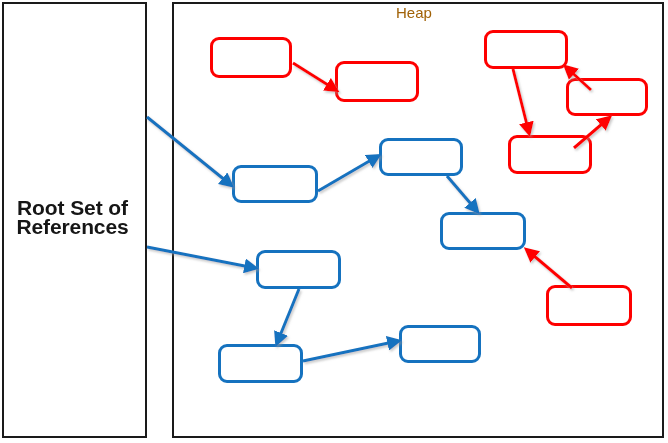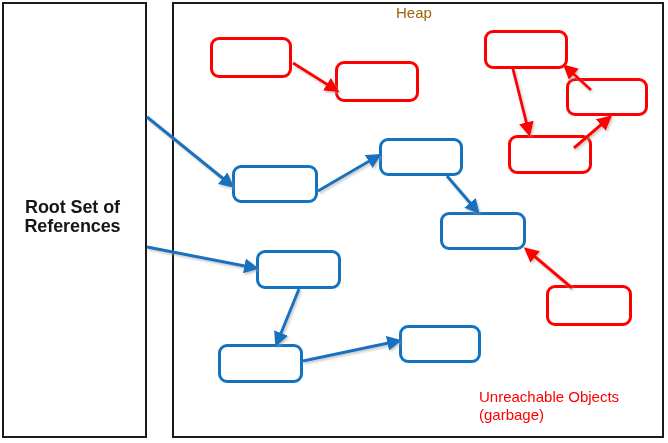--- a/index.html
+++ b/index.html
@@ -23,21 +23,21 @@
   }
   #root-frame { left: 2px;   top: 2px; width: 145px; height: 436px; }
   #heap-frame { left: 172px; top: 2px; width: 492px; height: 436px; }
 
   .root-label {
     position: absolute;
     left: 4px;
     top: 198px;
     width: 137px;
     text-align: center;
-    font-size: 18px;
+    font-size: 21px;
     font-weight: bold;
     color: #161616;
     line-height: 19px;
     letter-spacing: -0.1px;
   }
   .heap-label {
     position: absolute;
     left: 396px;
     top: 4px;
     font-size: 15px;
@@ -119,16 +119,14 @@
         <line x1="147" y1="117" x2="231" y2="185" stroke="#1572BF" stroke-width="3" marker-end="url(#head-blue)" filter="url(#soft-shadow)"></line>
         <line x1="318" y1="191" x2="378" y2="156" stroke="#1572BF" stroke-width="3" marker-end="url(#head-blue)" filter="url(#soft-shadow)"></line>
         <line x1="447" y1="176" x2="477" y2="211" stroke="#1572BF" stroke-width="3" marker-end="url(#head-blue)" filter="url(#soft-shadow)"></line>
         <line x1="147" y1="247" x2="255" y2="268" stroke="#1572BF" stroke-width="3" marker-end="url(#head-blue)" filter="url(#soft-shadow)"></line>
         <line x1="299" y1="289" x2="277" y2="343" stroke="#1572BF" stroke-width="3" marker-end="url(#head-blue)" filter="url(#soft-shadow)"></line>
         <line x1="147" y1="364" x2="217" y2="364" stroke="#1572BF" stroke-width="3" marker-end="url(#head-blue)" filter="url(#soft-shadow)"></line>
         <line x1="303" y1="361" x2="398" y2="341" stroke="#1572BF" stroke-width="3" marker-end="url(#head-blue)" filter="url(#soft-shadow)"></line>
       </g>
   </svg>
 
-  <div class="legend" id="legend-unreachable">Unreachable Objects
-(garbage)</div>
 
 </div>
 
 </body></html>

